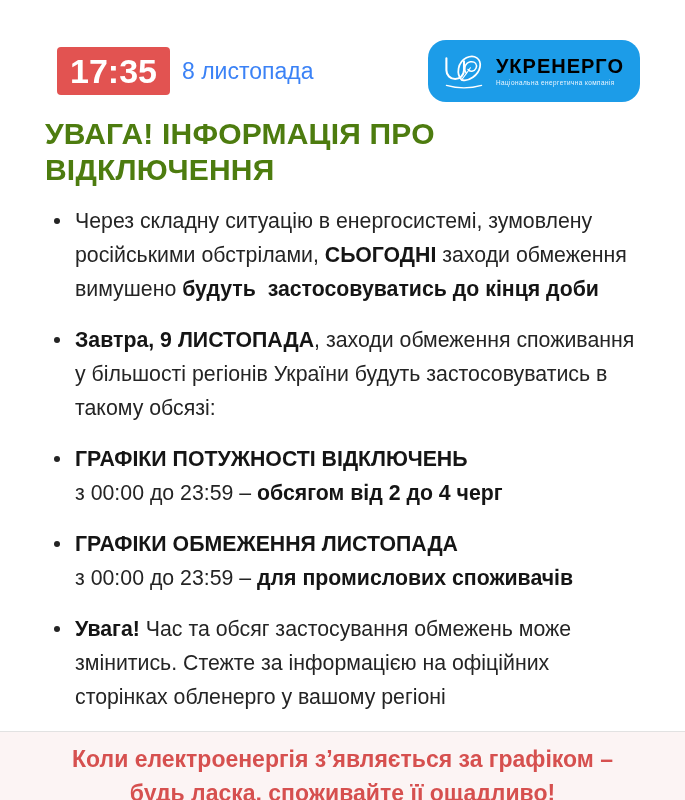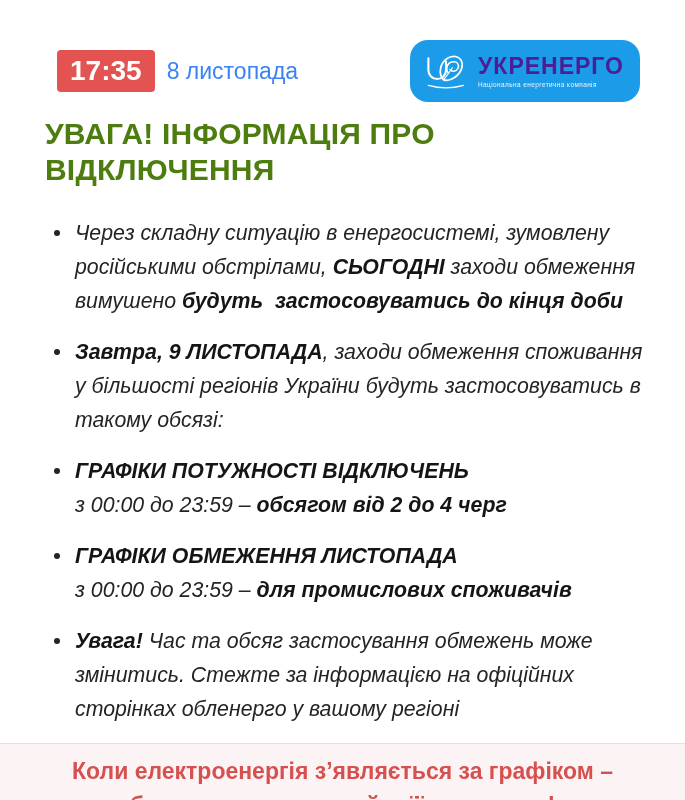--- a/index.html
+++ b/index.html
@@ -18,21 +18,21 @@
   
   .header{
     display:flex;align-items:center;
     margin:40px 45px 0 57px;
     height:62px;
   }
   .time-badge{
     background:var(--red,#e25351);
     color:#fff;
     font-weight:700;
-    font-size:28px;
+    font-size:34px;
     padding:7px 13px;
     border-radius:4px;
     line-height:1;
   }
   .date{
     font-size:23px;
     color:#3b82f6;
     margin-left:12px;
   }
   .spacer{flex:1;}
@@ -40,42 +40,42 @@
     background:var(--blue,#1c9ce8);
     border-radius:18px;
     height:62px;
     display:flex;align-items:center;
     padding:0 16px 0 12px;
     box-sizing:border-box;
   }
   .logo-mark{width:48px;height:42px;flex:none;margin-right:8px;}
   .logo-text{display:flex;flex-direction:column;}
   .brand{
-    color:#4c1d95;font-weight:700;font-size:23px;
+    color:#000000;font-weight:700;font-size:20px;
     letter-spacing:1px;line-height:1.05;
   }
   .tagline{
     color:#eaf6ff;font-size:6.4px;letter-spacing:0.45px;
     margin-top:2px;white-space:nowrap;
   }
   
   .title{
     margin:14px 45px 0 45px;
     font-size:30px;
     font-weight:700;
     line-height:36px;
     color:#4d7c0f;
     white-space:pre-line;
     letter-spacing:0.2px;
   }
   
   .bullets{
     flex:1;
-    margin:28px 42px 0 52px;
-    list-style:none;padding:0;font-style:italic;
+    margin:16px 42px 0 52px;
+    list-style:none;padding:0;
   }
   .bullets li{
     display:flex;
     margin-bottom:17px;
     font-size:21.3px;
     line-height:34px;
     color:#242424;
   }
   .dot{
     flex:none;

